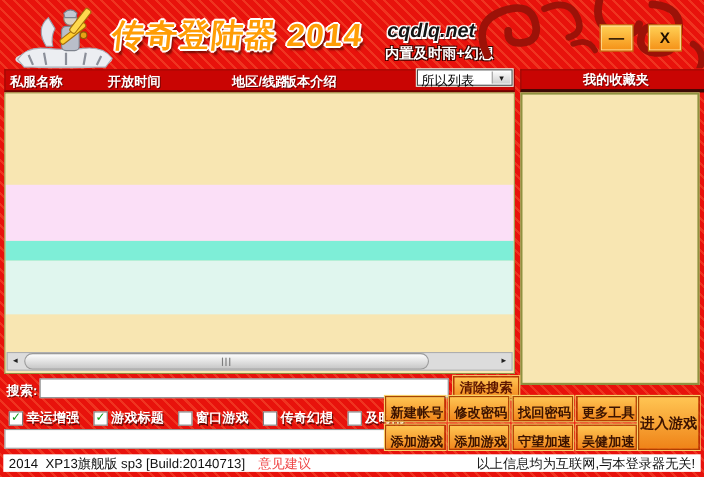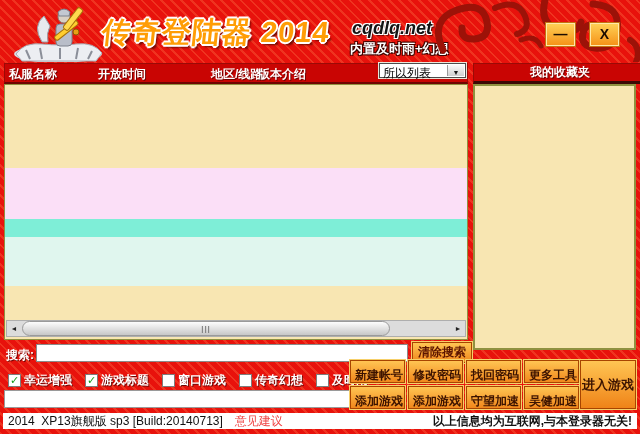--- a/index.html
+++ b/index.html
@@ -130,21 +130,21 @@
     font-family:Liberation Sans, sans-serif;
   }
   
   .status-bar{
     position:absolute;left:3px;top:413px;width:634px;height:16px;box-sizing:border-box;
     background:#fff;display:flex;align-items:center;padding:0 5px;font-size:12px;color:#111;
   }
   .status-left{white-space:pre;}
   .status-link{color:#ef4444;margin-left:12px;cursor:pointer;white-space:nowrap;}
   .status-spacer{flex:1;}
-  .status-right{font-weight:bold;white-space:nowrap;}
+  .status-right{font-weight:normal;white-space:nowrap;}
 </style>
 </head>
 <body>
 
 <div class="window">
 
   <div class="titlebar">
     <svg class="knight" viewBox="0 0 96 60">
       <ellipse cx="46" cy="52" rx="44" ry="9" fill="#dcdee2"></ellipse>
       <path d="M4 52 q8 -12 26 -10 q20 2 34 0 q18 -2 26 9 l-6 8 l-74 0 z" fill="#eceef2" stroke="#a9adb6" stroke-width="1"></path>

